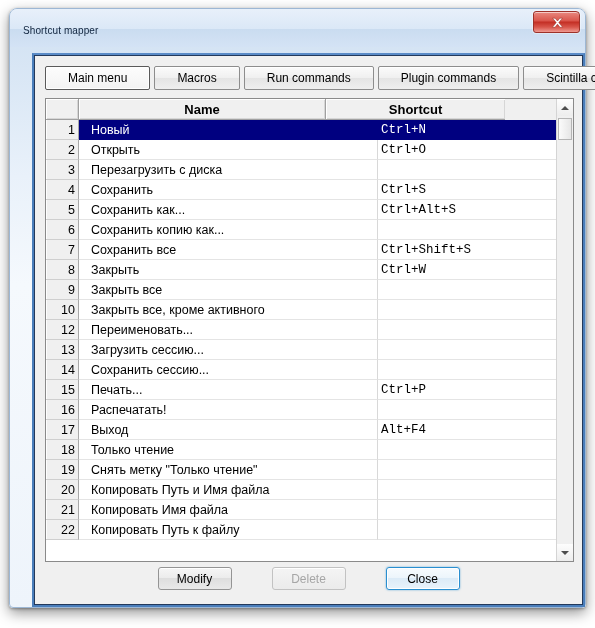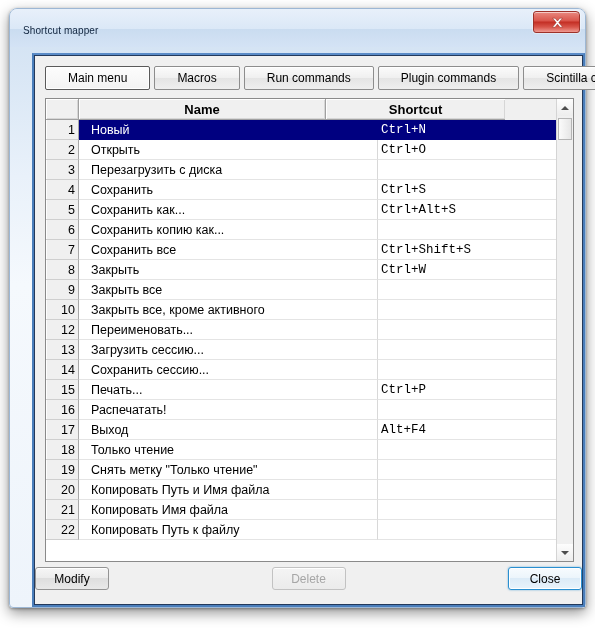--- a/index.html
+++ b/index.html
@@ -232,22 +232,22 @@
     box-sizing: border-box;
     cursor: pointer;
   }
 
   
   #button-bar {
     position: absolute;
     left: 0; bottom: 14px;
     width: 100%;
     display: flex;
-    justify-content: space-between;
-    gap: 12px;
+    justify-content: center;
+    gap: 40px;
   }
   .dlg-button {
     width: 74px; height: 23px;
     font-size: 12px;
     color: #000;
     background: linear-gradient(to bottom, #f6f6f6 0%, #ececec 47%, #dedede 50%, #e9e9e9 100%);
     border: 1px solid #949494;
     border-radius: 3px;
     display: flex; align-items: center; justify-content: center;
     box-sizing: border-box;

